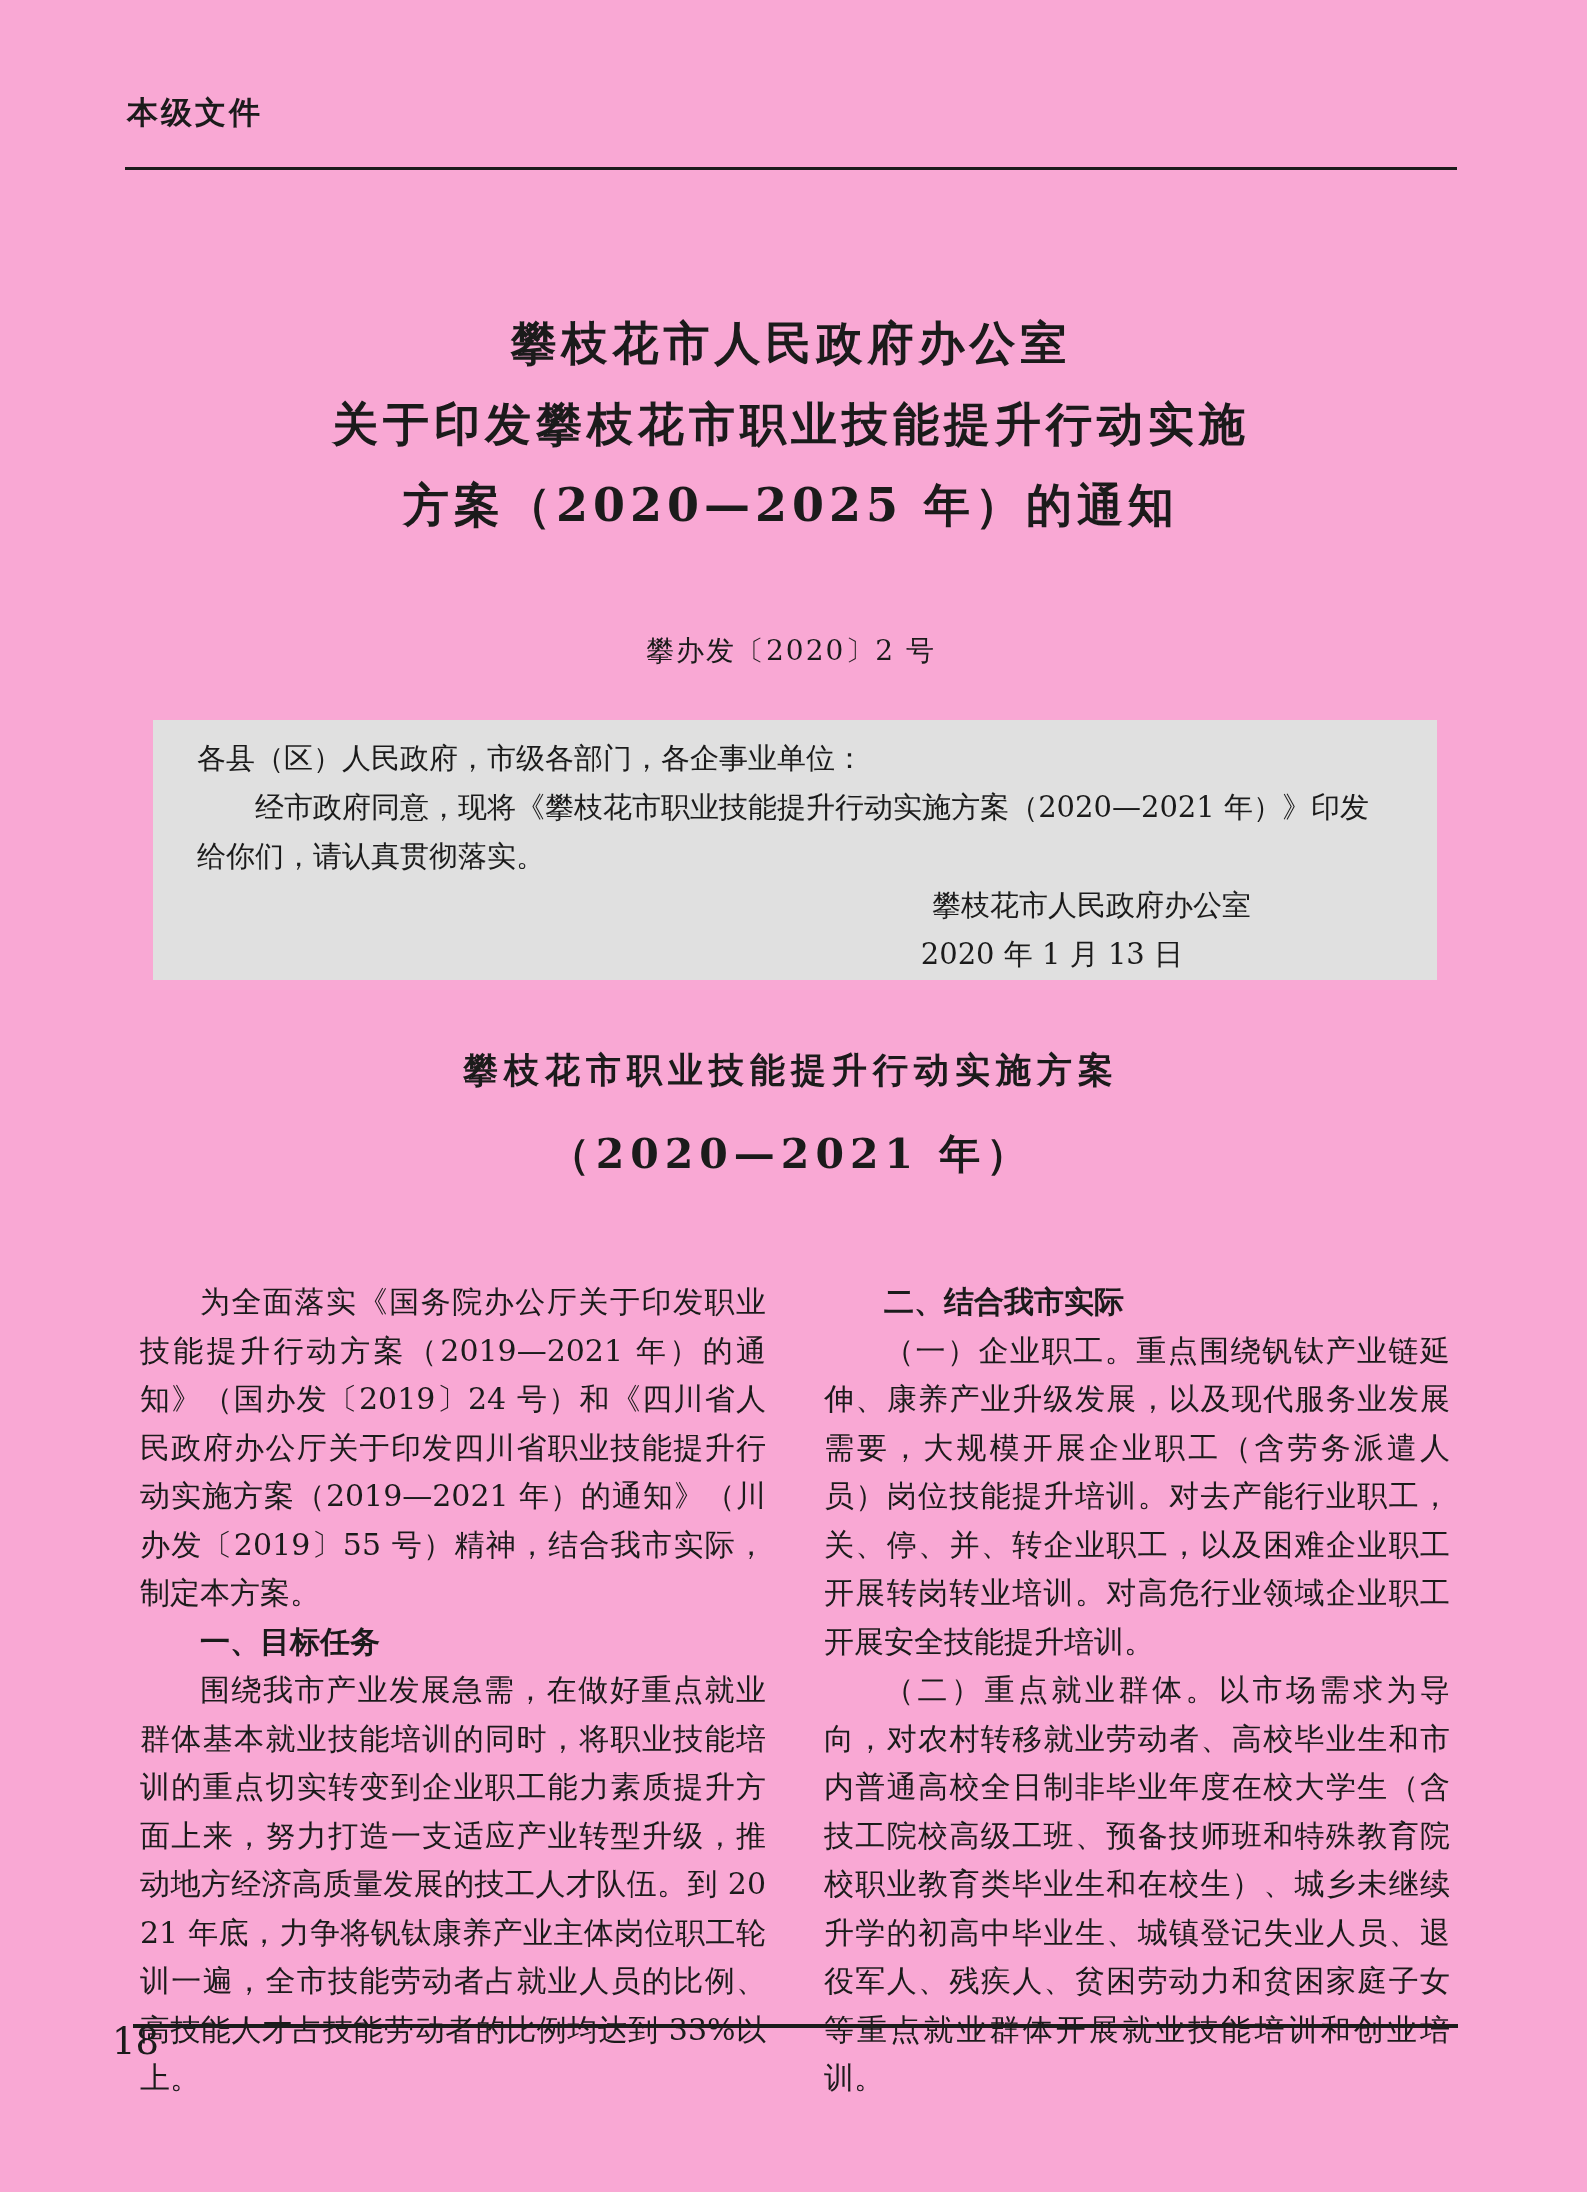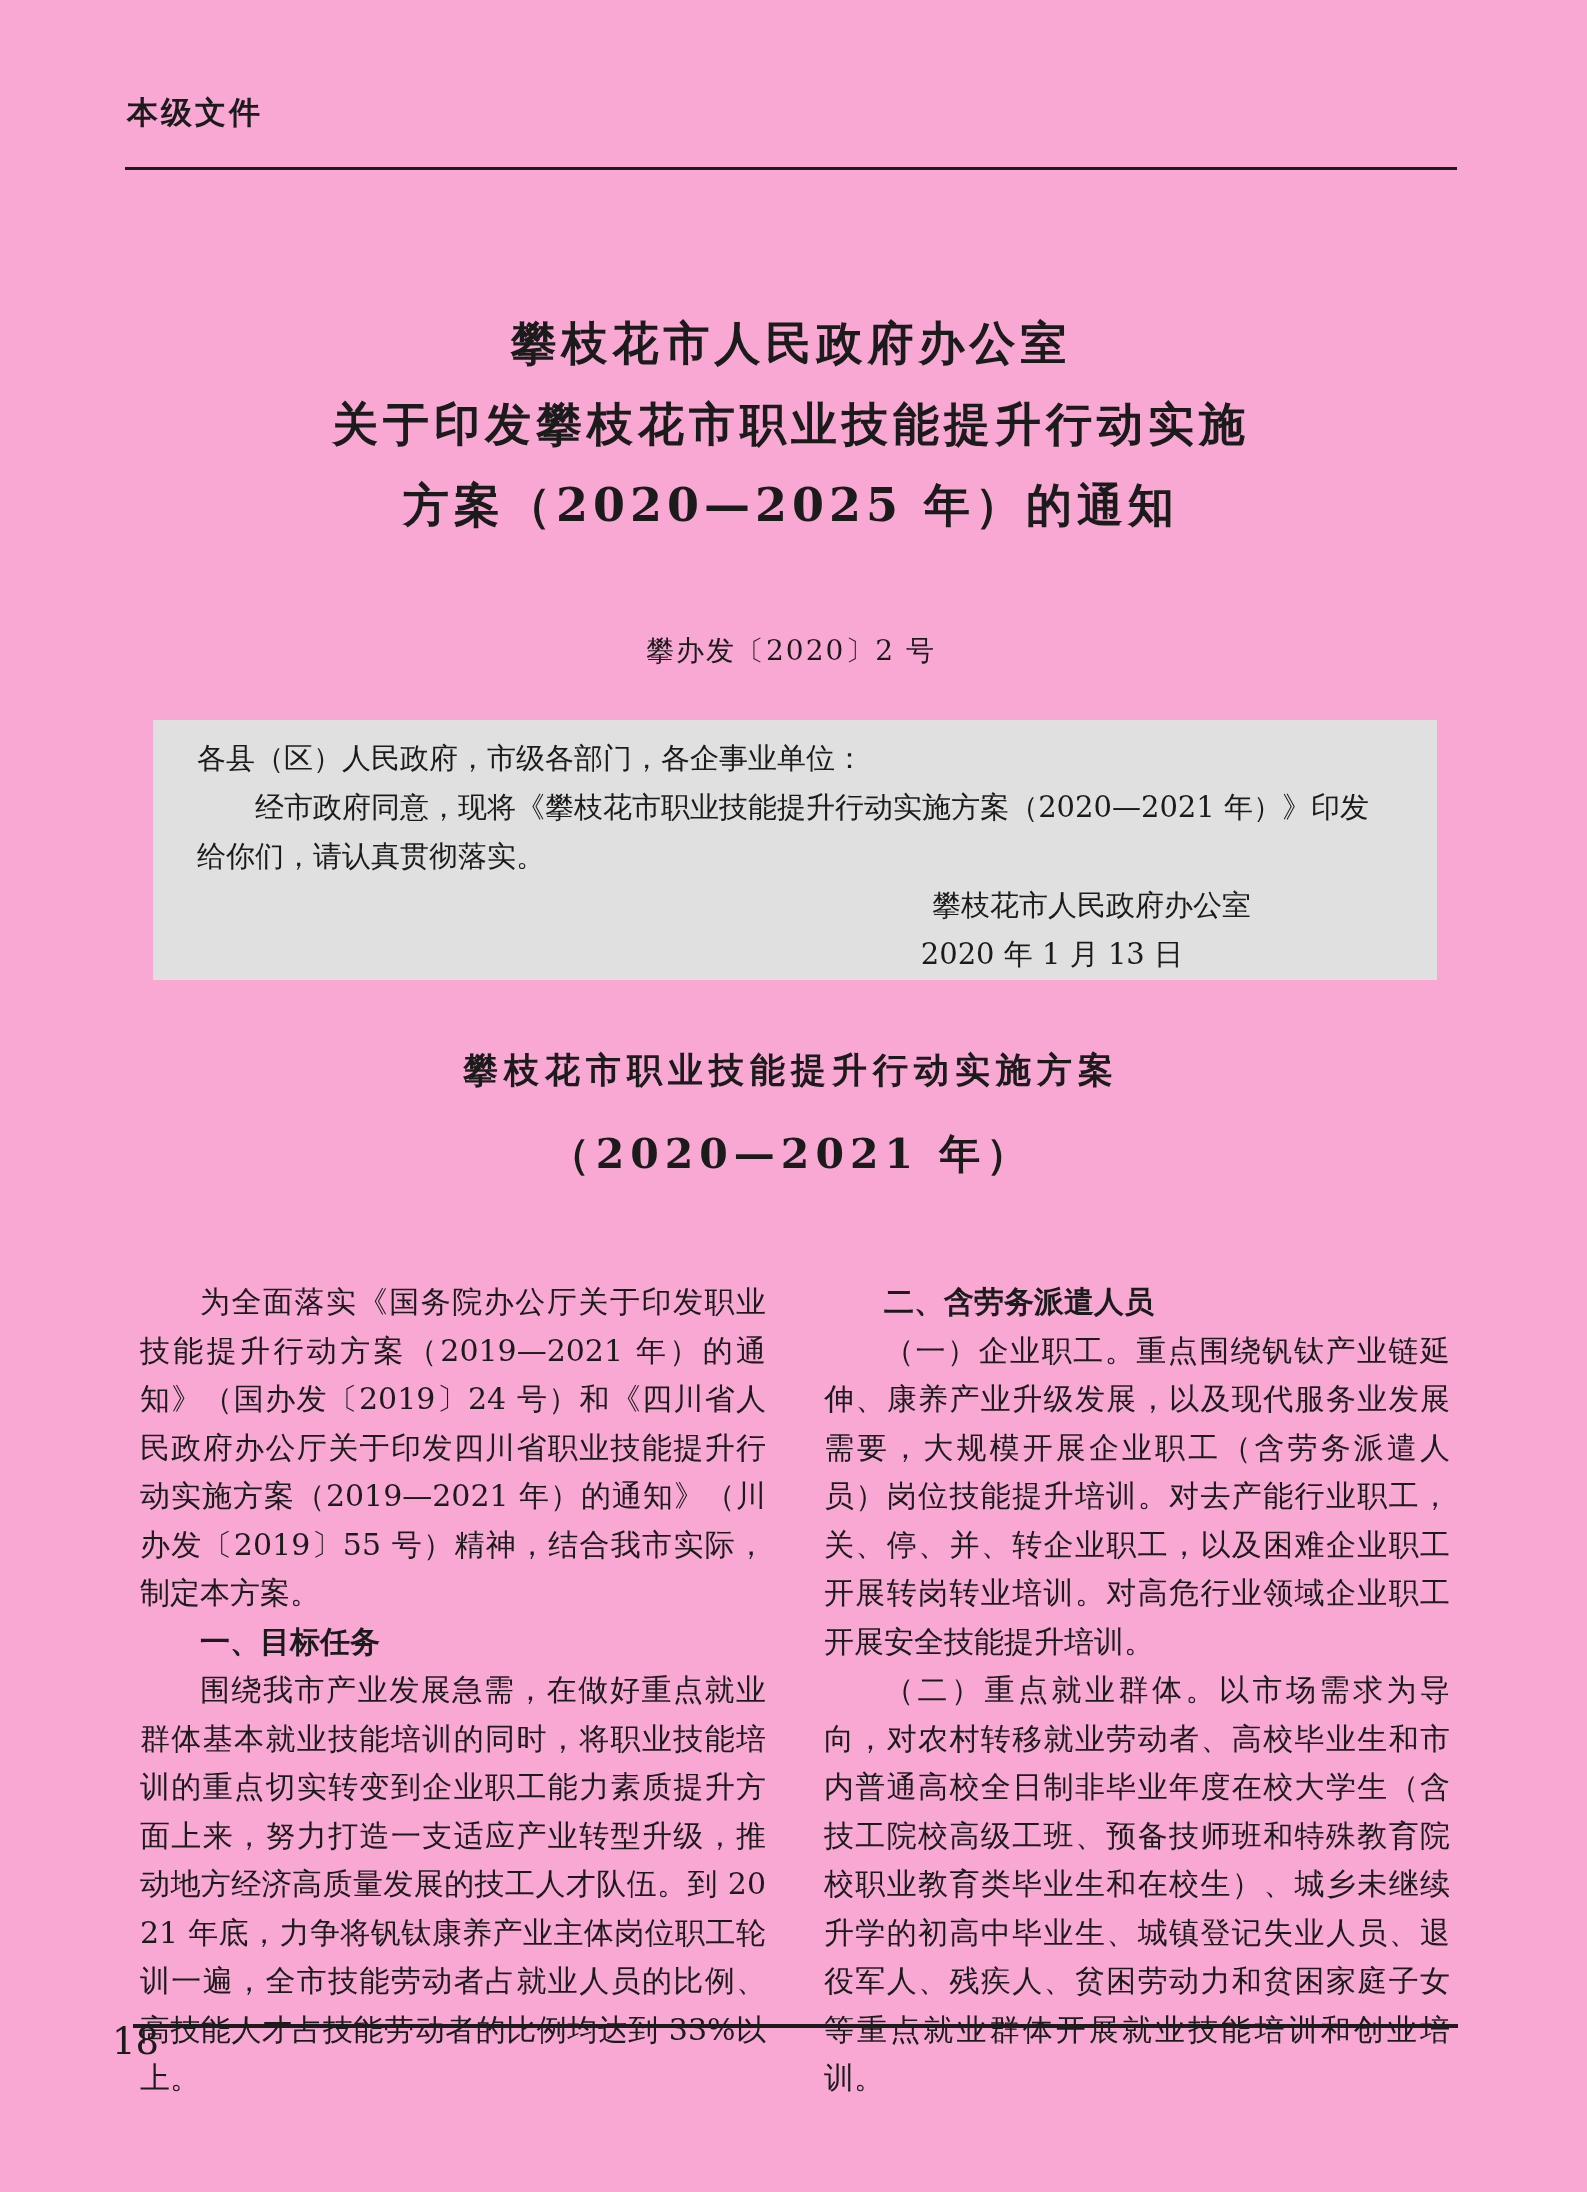--- a/index.html
+++ b/index.html
@@ -104,21 +104,21 @@
     <div class="l2">（2020—2021 年）</div>
   </div>
 
   <div class="columns">
     <div class="col">
       <p>为全面落实《国务院办公厅关于印发职业技能提升行动方案（2019—2021 年）的通知》（国办发〔2019〕24 号）和《四川省人民政府办公厅关于印发四川省职业技能提升行动实施方案（2019—2021 年）的通知》（川办发〔2019〕55 号）精神，结合我市实际，制定本方案。</p>
       <h3>一、目标任务</h3>
       <p>围绕我市产业发展急需，在做好重点就业群体基本就业技能培训的同时，将职业技能培训的重点切实转变到企业职工能力素质提升方面上来，努力打造一支适应产业转型升级，推动地方经济高质量发展的技工人才队伍。到 2021 年底，力争将钒钛康养产业主体岗位职工轮训一遍，全市技能劳动者占就业人员的比例、高技能人才占技能劳动者的比例均达到 33%以上。</p>
     </div>
     <div class="col">
-      <h3>二、含劳务派遣人员</h3>
+      <h3>二、结合我市实际</h3>
       <p>（一）企业职工。重点围绕钒钛产业链延伸、康养产业升级发展，以及现代服务业发展需要，大规模开展企业职工（含劳务派遣人员）岗位技能提升培训。对去产能行业职工，关、停、并、转企业职工，以及困难企业职工开展转岗转业培训。对高危行业领域企业职工开展安全技能提升培训。</p>
       <p>（二）重点就业群体。以市场需求为导向，对农村转移就业劳动者、高校毕业生和市内普通高校全日制非毕业年度在校大学生（含技工院校高级工班、预备技师班和特殊教育院校职业教育类毕业生和在校生）、城乡未继续升学的初高中毕业生、城镇登记失业人员、退役军人、残疾人、贫困劳动力和贫困家庭子女等重点就业群体开展就业技能培训和创业培训。</p>
     </div>
   </div>
 
   <div class="footer-rule" style="background: rgb(28, 28, 28);"></div>
   <div class="page-number">18</div>
 
 </div>
 

